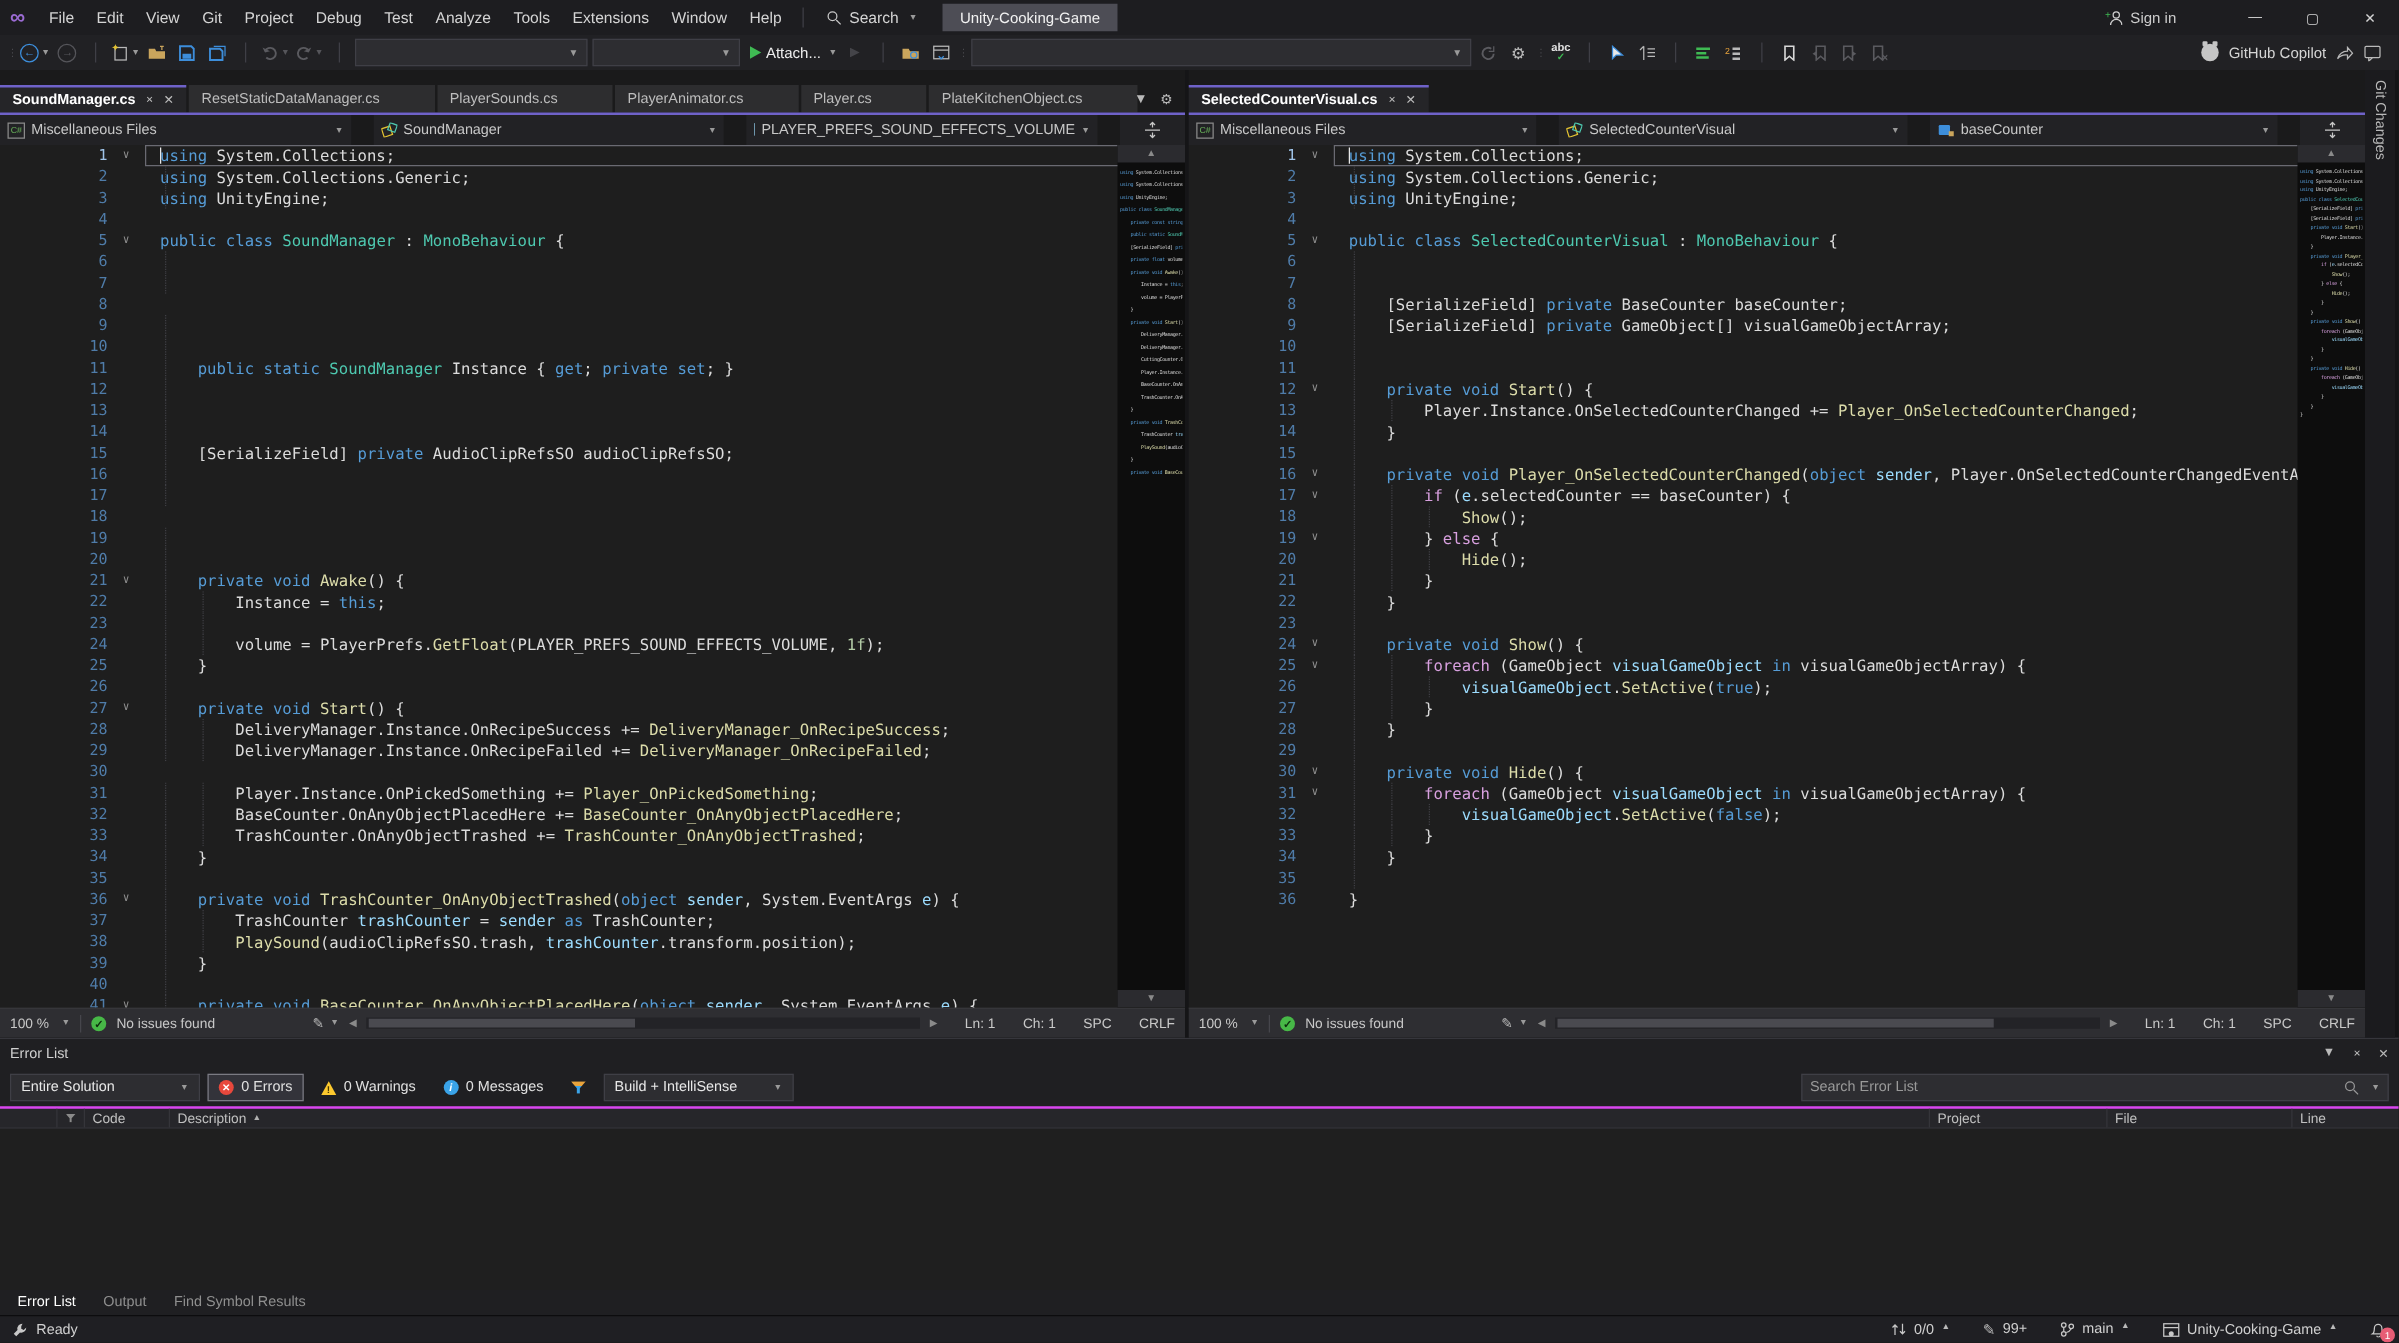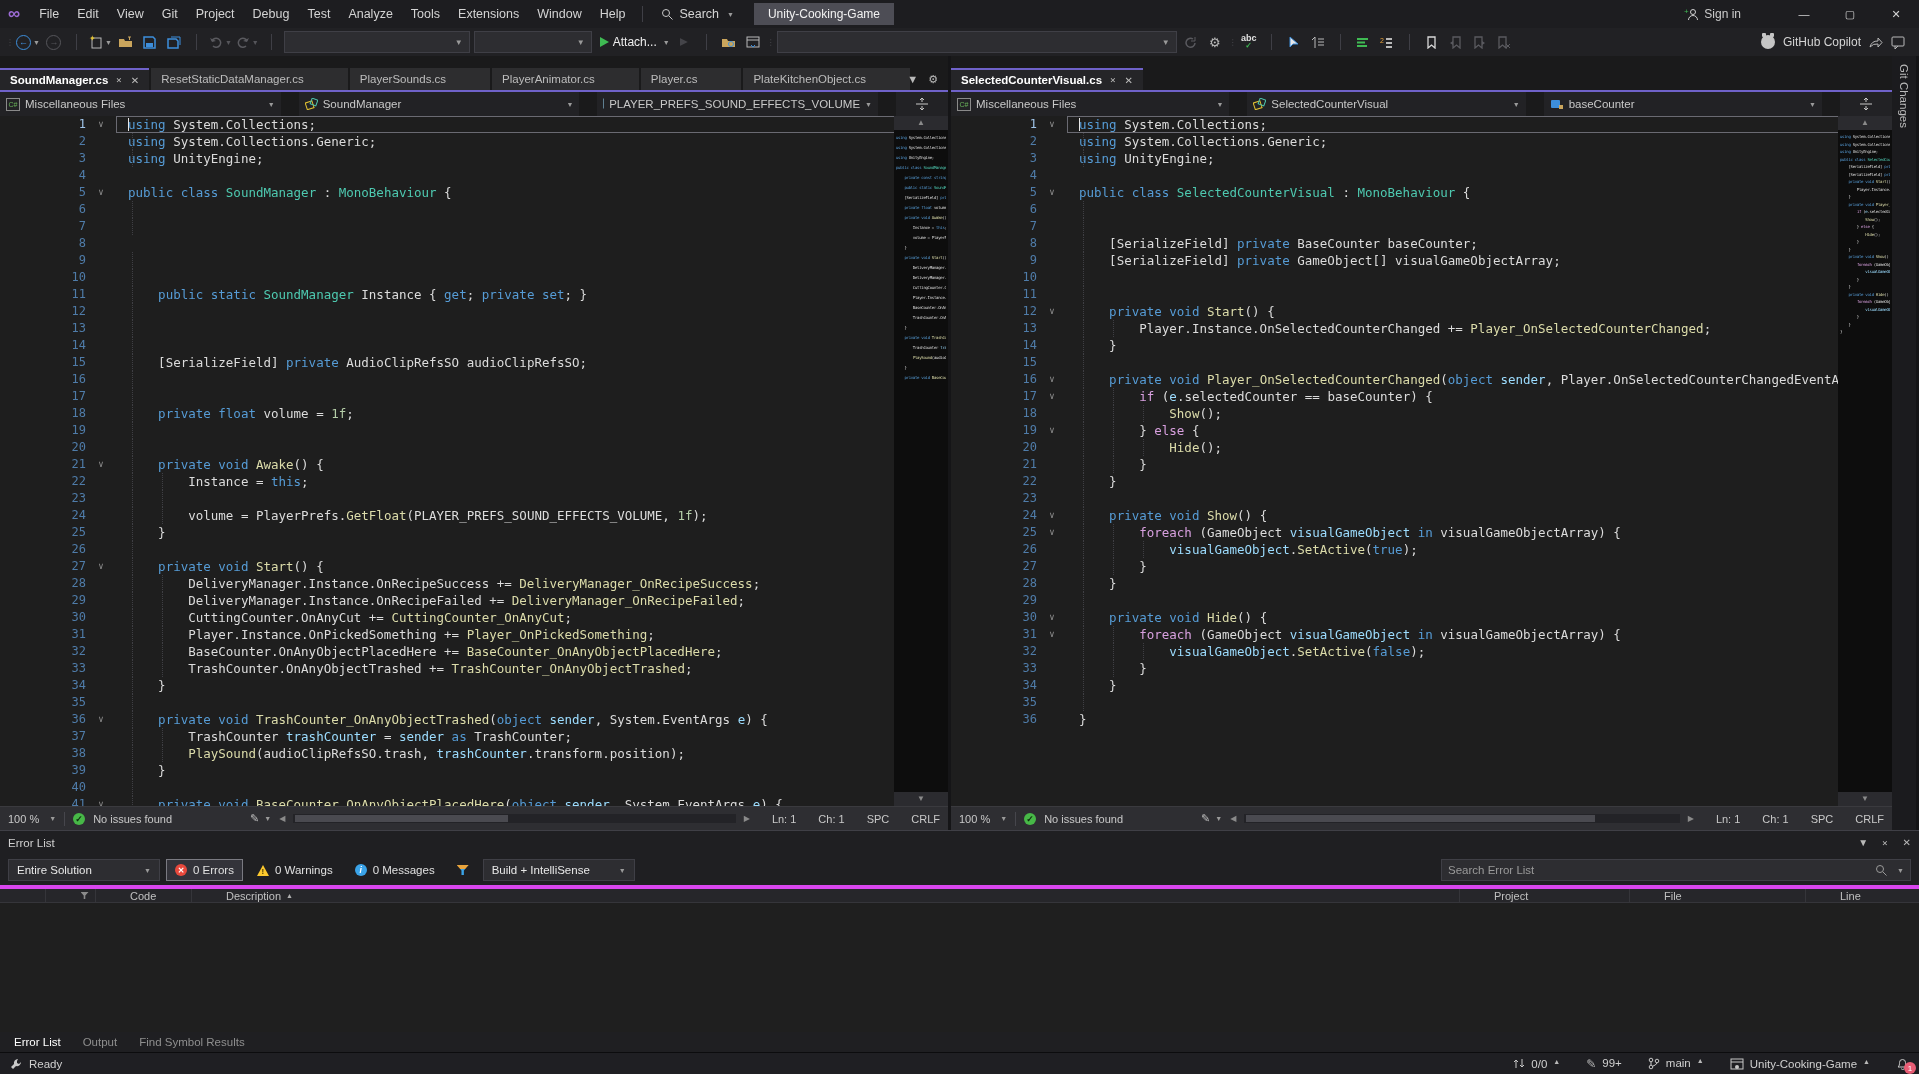--- a/index.html
+++ b/index.html
@@ -113,22 +113,22 @@
   .warnicon { width:0; height:0; border-left:6.5px solid transparent; border-right:6.5px solid transparent;
     border-bottom:11px solid #fdc92e; position:relative; }
   .warnicon::after { content:"!"; position:absolute; left:-1.5px; top:2px; font-size:8px; color:#4a3a00; font-weight:bold; }
   .infoicon { width:12px; height:12px; border-radius:50%; background:#3aa3e8; color:#fff; font-size:8.5px;
     display:flex; align-items:center; justify-content:center; font-weight:bold; font-style:italic; }
   .filtericon { width:12px; height:10px; background:linear-gradient(#e8a33c 40%, #3aa3e8 40%);
     clip-path:polygon(0 0,100% 0,60% 55%,60% 100%,40% 100%,40% 55%); }
   .epsearch { margin-left:auto; width:470px; height:22px; background:#2d2d31; border:1px solid #3f3f46;
     display:flex; align-items:center; font-size:11.5px; color:#9a9a9a; padding:0 6px; gap:8px; }
   .epsearch .mag { margin-left:auto; }
-  .ephead { height:18px; display:flex; background:#26262a; border-top:4px solid #d946ef; border-bottom:1px solid #35353a;
-    font-size:11px; color:#c0c0c0; align-items:center;gap:28px; }
+  .ephead { height:18px; display:flex; background:#26262a; border-top:2px solid #d946ef; border-bottom:1px solid #35353a;
+    font-size:11px; color:#c0c0c0; align-items:center; }
   .ephcell { border-right:1px solid #35353a; height:100%; display:flex; align-items:center; padding:0 6px; gap:5px; }
   .epgrid { flex:1; background:#1f1f1f; }
   .eptabs { height:20px; display:flex; align-items:center; padding:0 4px; gap:2px; }
   .eptab { font-size:11.5px; color:#8f8f8f; padding:0 10px; }
   .eptab.active { color:#ffffff; }
   .sorticon { font-size:7px; color:#b0b0b0; }
   .funnel { width:8px; height:7px; background:#8a8a8a; clip-path:polygon(0 0,100% 0,60% 50%,60% 100%,40% 100%,40% 50%); }
 
   
   .statusbar { flex:0 0 22px; background:#1f1f23; border-top:1px solid #0c0c0e; display:flex; align-items:center;
@@ -426,33 +426,33 @@
             <div class="cl"><span class="ln">8</span><span class="fold"></span></div>
             <div class="cl"><span class="ln">9</span><span class="fold"></span><span class="ct"><span class="guide" style="left: 15.8px;"></span></span></div>
             <div class="cl"><span class="ln">10</span><span class="fold"></span><span class="ct"><span class="guide" style="left: 15.8px;"></span></span></div>
             <div class="cl"><span class="ln">11</span><span class="fold"></span><span class="ct"><span class="guide" style="left: 15.8px;"></span><span class="pl">    </span><span class="kw">public static </span><span class="ty">SoundManager</span><span class="pl"> Instance { </span><span class="kw">get</span><span class="pl">; </span><span class="kw">private set</span><span class="pl">; }</span></span></div>
             <div class="cl"><span class="ln">12</span><span class="fold"></span><span class="ct"><span class="guide" style="left: 15.8px;"></span></span></div>
             <div class="cl"><span class="ln">13</span><span class="fold"></span><span class="ct"><span class="guide" style="left: 15.8px;"></span></span></div>
             <div class="cl"><span class="ln">14</span><span class="fold"></span><span class="ct"><span class="guide" style="left: 15.8px;"></span></span></div>
             <div class="cl"><span class="ln">15</span><span class="fold"></span><span class="ct"><span class="guide" style="left: 15.8px;"></span><span class="pl">    [SerializeField] </span><span class="kw">private</span><span class="pl"> AudioClipRefsSO audioClipRefsSO;</span></span></div>
             <div class="cl"><span class="ln">16</span><span class="fold"></span><span class="ct"><span class="guide" style="left: 15.8px;"></span></span></div>
             <div class="cl"><span class="ln">17</span><span class="fold"></span><span class="ct"><span class="guide" style="left: 15.8px;"></span></span></div>
-            <div class="cl"><span class="ln">18</span><span class="fold"></span><span class="ct"><span class="guide" style="left: 15.8px;"></span><span class="pl">    </span><span class="kw">private float </span><span class="pl">volume = </span><span class="nu">1f</span><span class="pl">;</span></span></div>
+            <div class="cl"><span class="ln">18</span><span class="fold"></span></div>
             <div class="cl"><span class="ln">19</span><span class="fold"></span><span class="ct"><span class="guide" style="left: 15.8px;"></span></span></div>
             <div class="cl"><span class="ln">20</span><span class="fold"></span><span class="ct"><span class="guide" style="left: 15.8px;"></span></span></div>
             <div class="cl"><span class="ln">21</span><span class="fold">∨</span><span class="ct"><span class="guide" style="left: 15.8px;"></span><span class="pl">    </span><span class="kw">private void </span><span class="me">Awake</span><span class="pl">() {</span></span></div>
             <div class="cl"><span class="ln">22</span><span class="fold"></span><span class="ct"><span class="guide" style="left: 15.8px;"></span><span class="guide" style="left: 45.9px;"></span><span class="pl">        Instance = </span><span class="kw">this</span><span class="pl">;</span></span></div>
             <div class="cl"><span class="ln">23</span><span class="fold"></span><span class="ct"><span class="guide" style="left: 15.8px;"></span><span class="guide" style="left: 45.9px;"></span></span></div>
             <div class="cl"><span class="ln">24</span><span class="fold"></span><span class="ct"><span class="guide" style="left: 15.8px;"></span><span class="guide" style="left: 45.9px;"></span><span class="pl">        volume = PlayerPrefs.</span><span class="me">GetFloat</span><span class="pl">(PLAYER_PREFS_SOUND_EFFECTS_VOLUME, </span><span class="nu">1f</span><span class="pl">);</span></span></div>
             <div class="cl"><span class="ln">25</span><span class="fold"></span><span class="ct"><span class="guide" style="left: 15.8px;"></span><span class="pl">    }</span></span></div>
             <div class="cl"><span class="ln">26</span><span class="fold"></span><span class="ct"><span class="guide" style="left: 15.8px;"></span></span></div>
             <div class="cl"><span class="ln">27</span><span class="fold">∨</span><span class="ct"><span class="guide" style="left: 15.8px;"></span><span class="pl">    </span><span class="kw">private void </span><span class="me">Start</span><span class="pl">() {</span></span></div>
             <div class="cl"><span class="ln">28</span><span class="fold"></span><span class="ct"><span class="guide" style="left: 15.8px;"></span><span class="guide" style="left: 45.9px;"></span><span class="pl">        DeliveryManager.Instance.OnRecipeSuccess += </span><span class="me">DeliveryManager_OnRecipeSuccess</span><span class="pl">;</span></span></div>
             <div class="cl"><span class="ln">29</span><span class="fold"></span><span class="ct"><span class="guide" style="left: 15.8px;"></span><span class="guide" style="left: 45.9px;"></span><span class="pl">        DeliveryManager.Instance.OnRecipeFailed += </span><span class="me">DeliveryManager_OnRecipeFailed</span><span class="pl">;</span></span></div>
-            <div class="cl"><span class="ln">30</span><span class="fold"></span><span class="ct"><span class="guide" style="left: 15.8px;"></span><span class="guide" style="left: 45.9px;"></span><span class="pl">        CuttingCounter.OnAnyCut += </span><span class="me">CuttingCounter_OnAnyCut</span><span class="pl">;</span></span></div>
+            <div class="cl"><span class="ln">30</span><span class="fold"></span></div>
             <div class="cl"><span class="ln">31</span><span class="fold"></span><span class="ct"><span class="guide" style="left: 15.8px;"></span><span class="guide" style="left: 45.9px;"></span><span class="pl">        Player.Instance.OnPickedSomething += </span><span class="me">Player_OnPickedSomething</span><span class="pl">;</span></span></div>
             <div class="cl"><span class="ln">32</span><span class="fold"></span><span class="ct"><span class="guide" style="left: 15.8px;"></span><span class="guide" style="left: 45.9px;"></span><span class="pl">        BaseCounter.OnAnyObjectPlacedHere += </span><span class="me">BaseCounter_OnAnyObjectPlacedHere</span><span class="pl">;</span></span></div>
             <div class="cl"><span class="ln">33</span><span class="fold"></span><span class="ct"><span class="guide" style="left: 15.8px;"></span><span class="guide" style="left: 45.9px;"></span><span class="pl">        TrashCounter.OnAnyObjectTrashed += </span><span class="me">TrashCounter_OnAnyObjectTrashed</span><span class="pl">;</span></span></div>
             <div class="cl"><span class="ln">34</span><span class="fold"></span><span class="ct"><span class="guide" style="left: 15.8px;"></span><span class="pl">    }</span></span></div>
             <div class="cl"><span class="ln">35</span><span class="fold"></span><span class="ct"><span class="guide" style="left: 15.8px;"></span></span></div>
             <div class="cl"><span class="ln">36</span><span class="fold">∨</span><span class="ct"><span class="guide" style="left: 15.8px;"></span><span class="pl">    </span><span class="kw">private void </span><span class="me">TrashCounter_OnAnyObjectTrashed</span><span class="pl">(</span><span class="kw">object </span><span class="pa">sender</span><span class="pl">, System.EventArgs </span><span class="pa">e</span><span class="pl">) {</span></span></div>
             <div class="cl"><span class="ln">37</span><span class="fold"></span><span class="ct"><span class="guide" style="left: 15.8px;"></span><span class="guide" style="left: 45.9px;"></span><span class="pl">        TrashCounter </span><span class="pa">trashCounter</span><span class="pl"> = </span><span class="pa">sender</span><span class="kw"> as </span><span class="pl">TrashCounter;</span></span></div>
             <div class="cl"><span class="ln">38</span><span class="fold"></span><span class="ct"><span class="guide" style="left: 15.8px;"></span><span class="guide" style="left: 45.9px;"></span><span class="pl">        </span><span class="me">PlaySound</span><span class="pl">(audioClipRefsSO.trash, </span><span class="pa">trashCounter</span><span class="pl">.transform.position);</span></span></div>
             <div class="cl"><span class="ln">39</span><span class="fold"></span><span class="ct"><span class="guide" style="left: 15.8px;"></span><span class="pl">    }</span></span></div>
             <div class="cl"><span class="ln">40</span><span class="fold"></span><span class="ct"><span class="guide" style="left: 15.8px;"></span></span></div>

